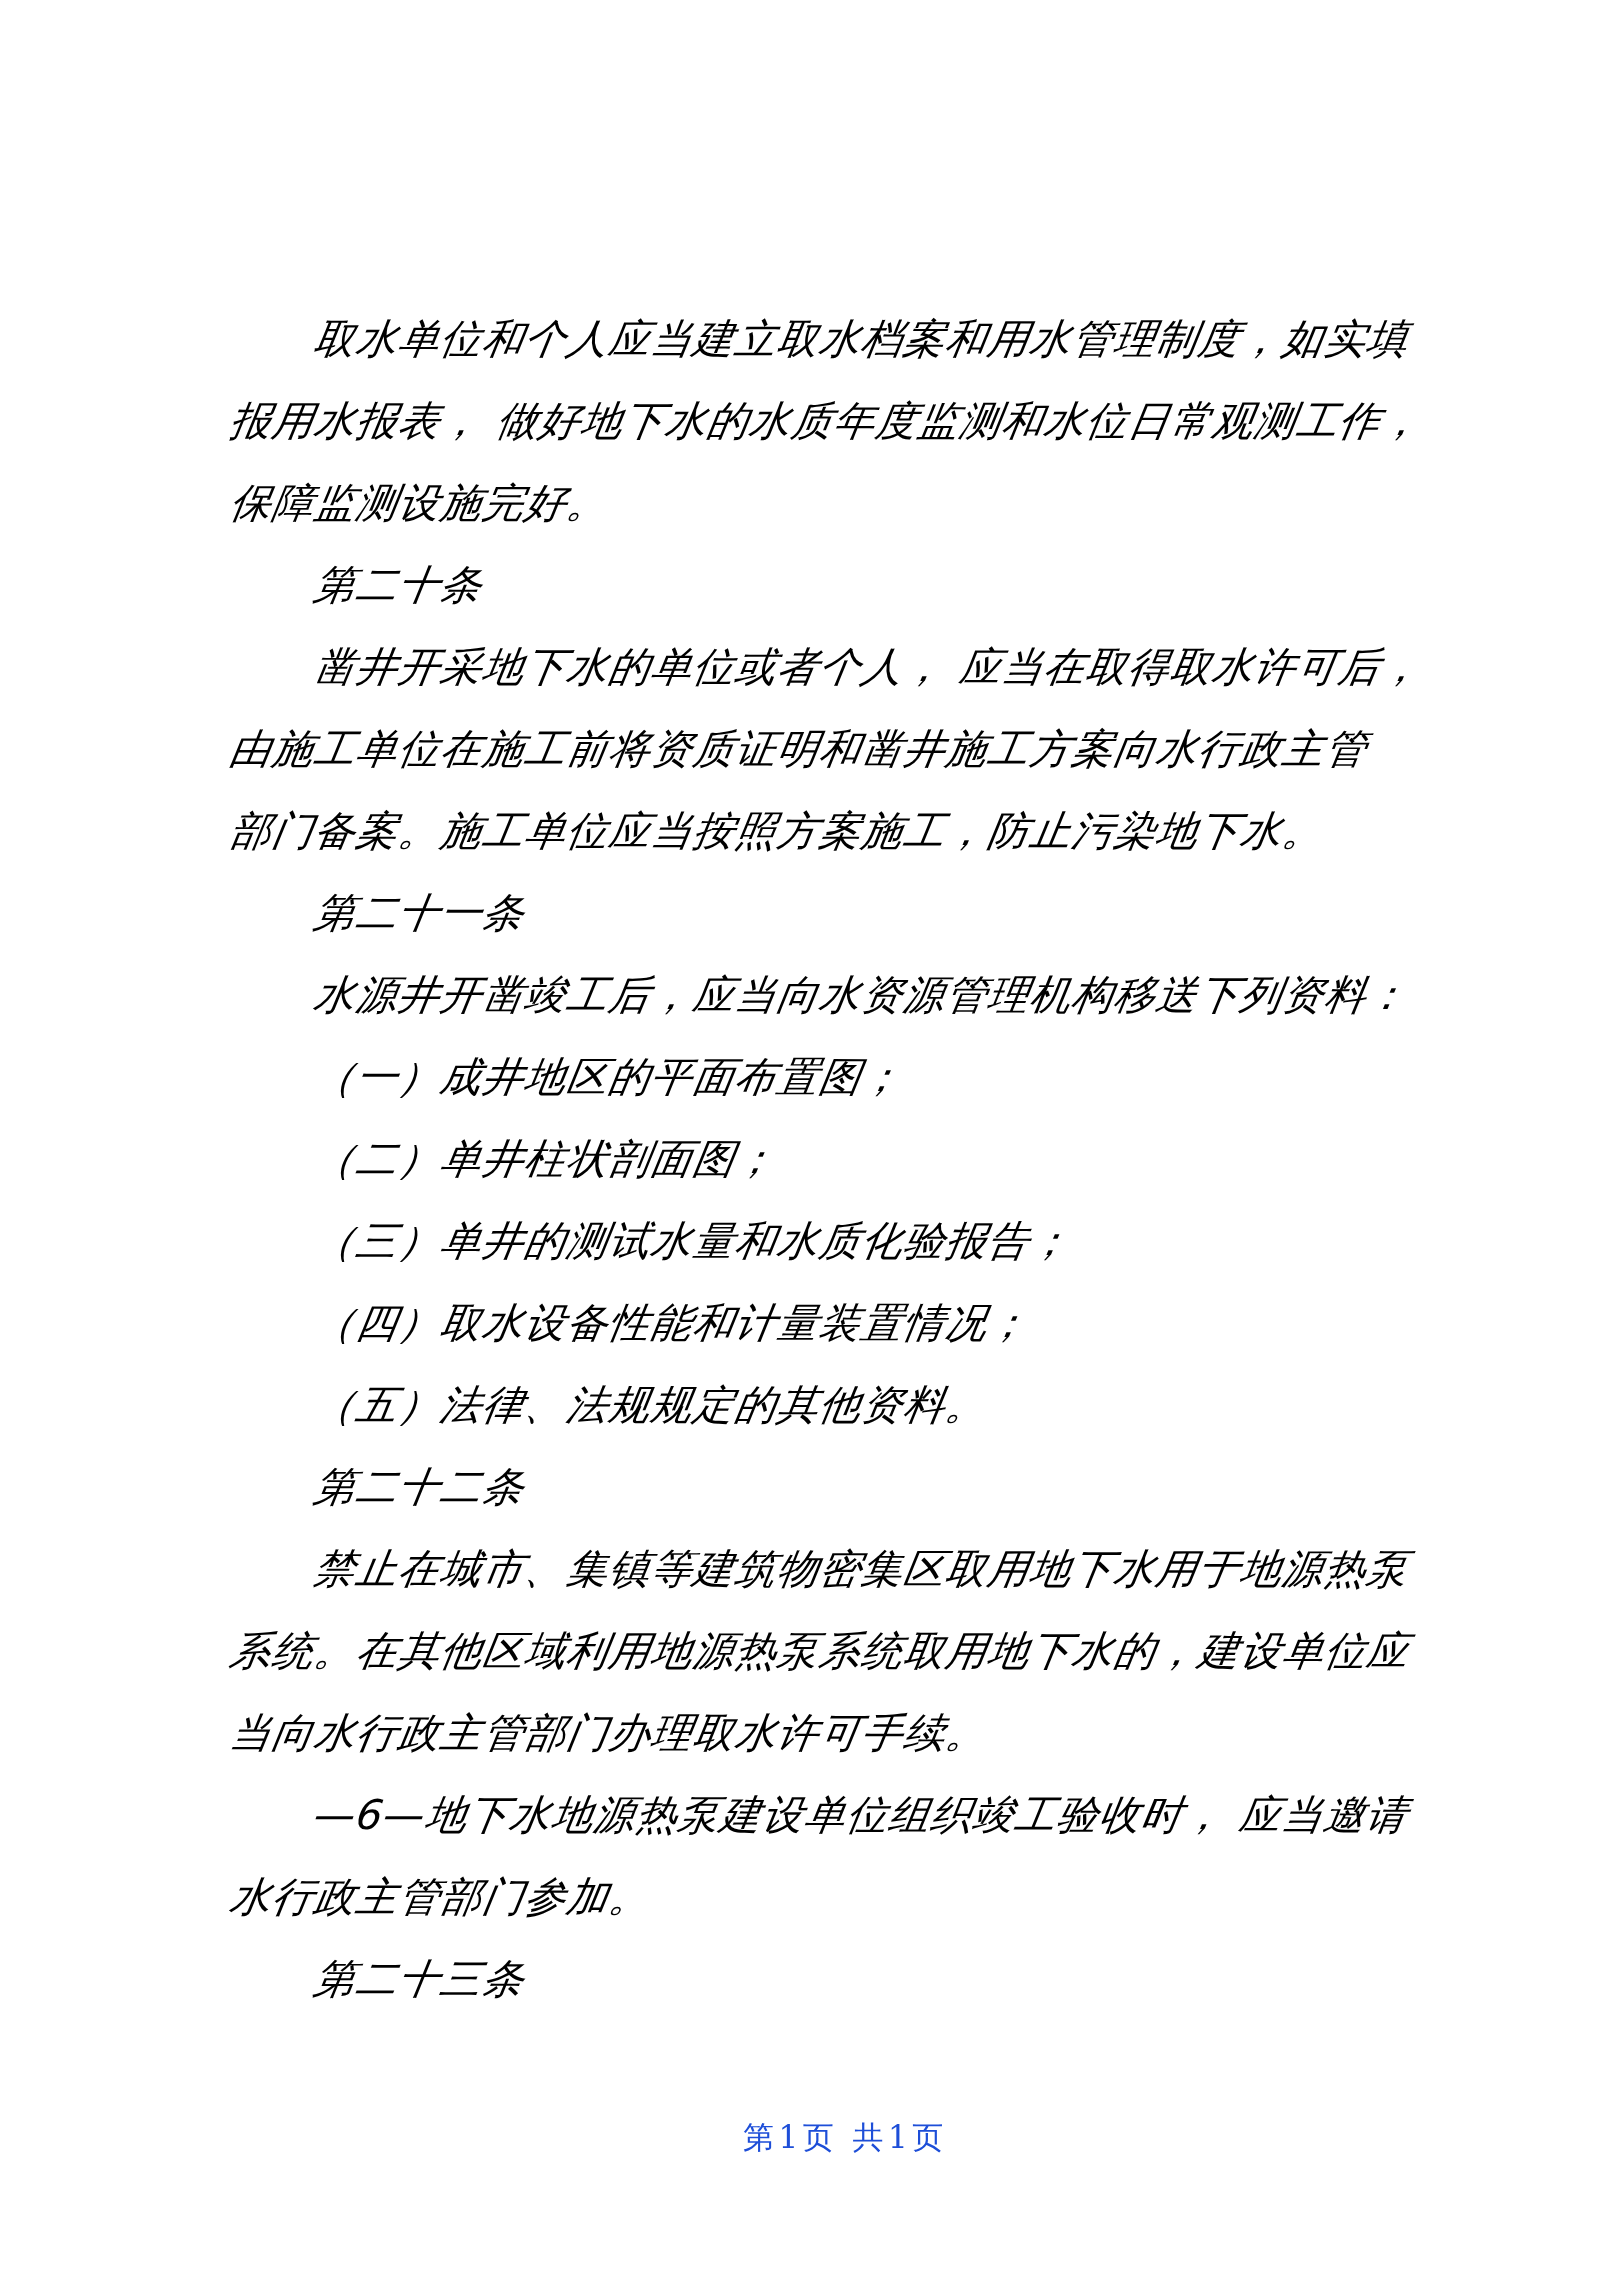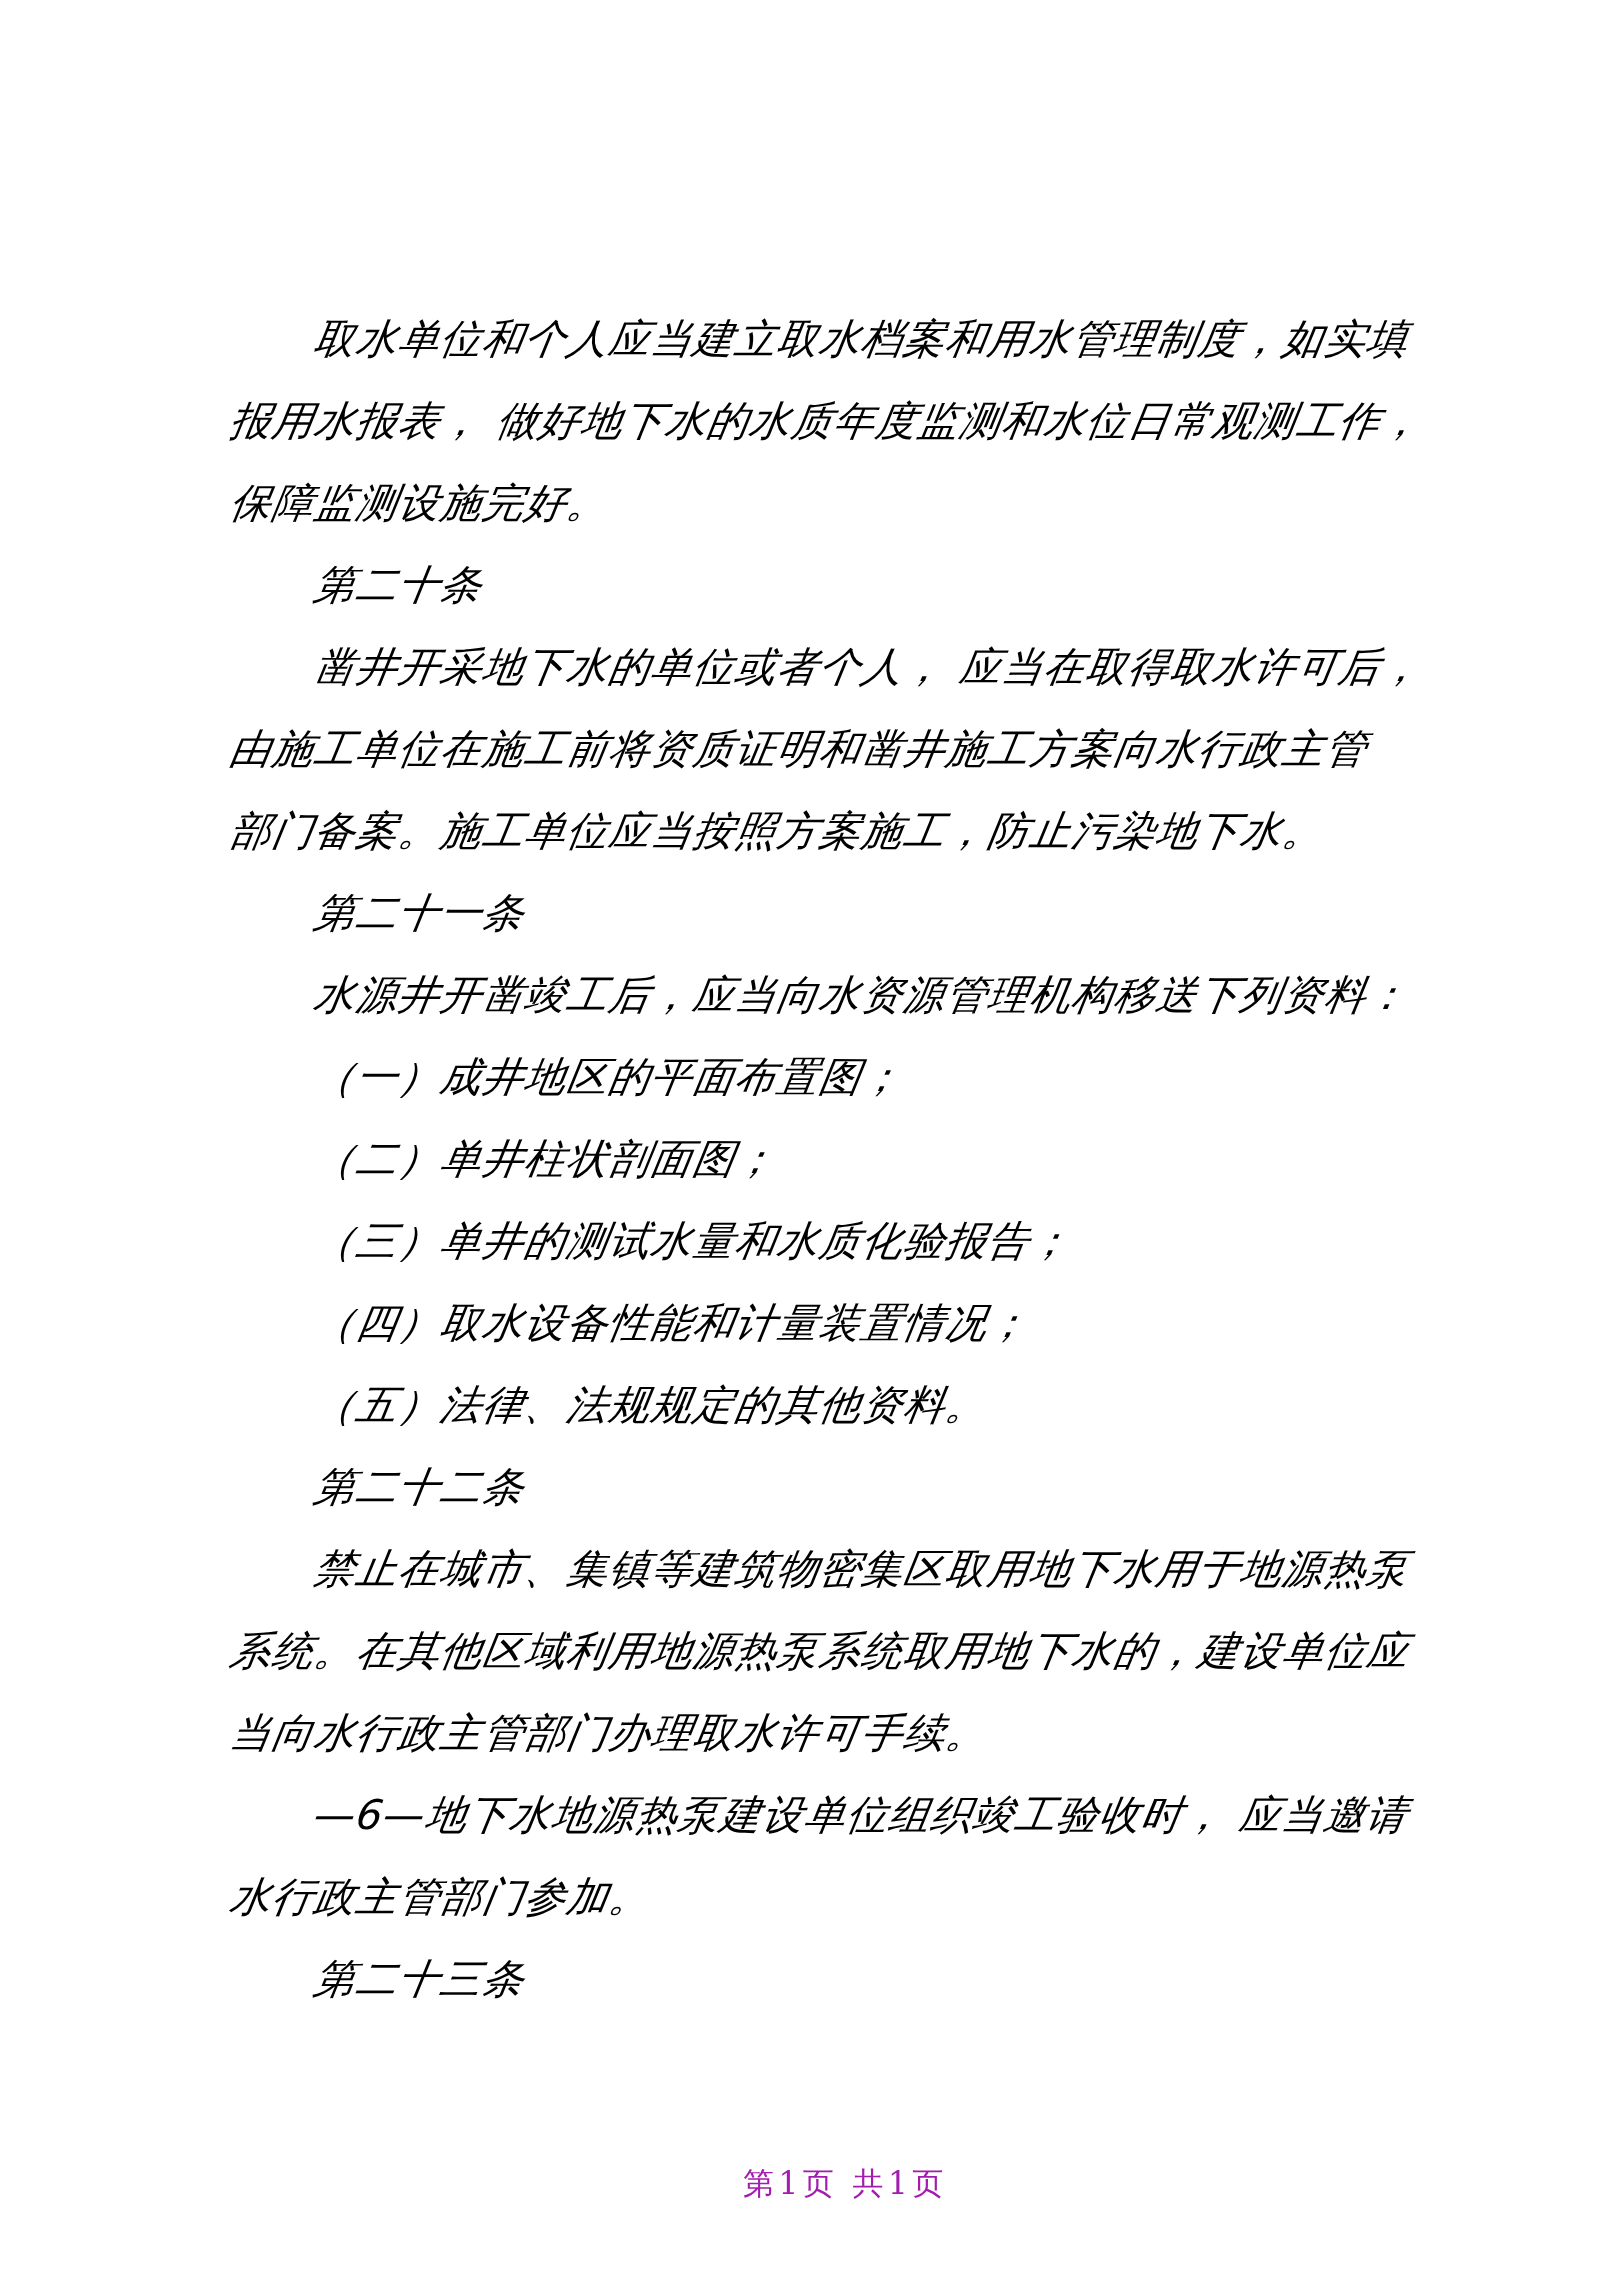--- a/index.html
+++ b/index.html
@@ -37,25 +37,24 @@
   .line.indent {
     padding-left: 84px;
   }
   .footer {
     position: absolute;
     left: 743px;
     top: 2121px;
     font-size: 31px;
     line-height: 33px;
     letter-spacing: 4.5px;
-    color: #a21caf;
+    color: #1d4ed8;
     font-style: normal;
     font-family: "DejaVu Serif", "Liberation Serif", serif;
     white-space: nowrap;
-    margin-top: 46px;
   }
 </style>
 </head>
 <body>
 
 <div class="page">
   <div class="doc">
       <div class="line indent">取水单位和个人应当建立取水档案和用水管理制度，如实填</div>
       <div class="line">报用水报表， 做好地下水的水质年度监测和水位日常观测工作，</div>
       <div class="line">保障监测设施完好。</div>

